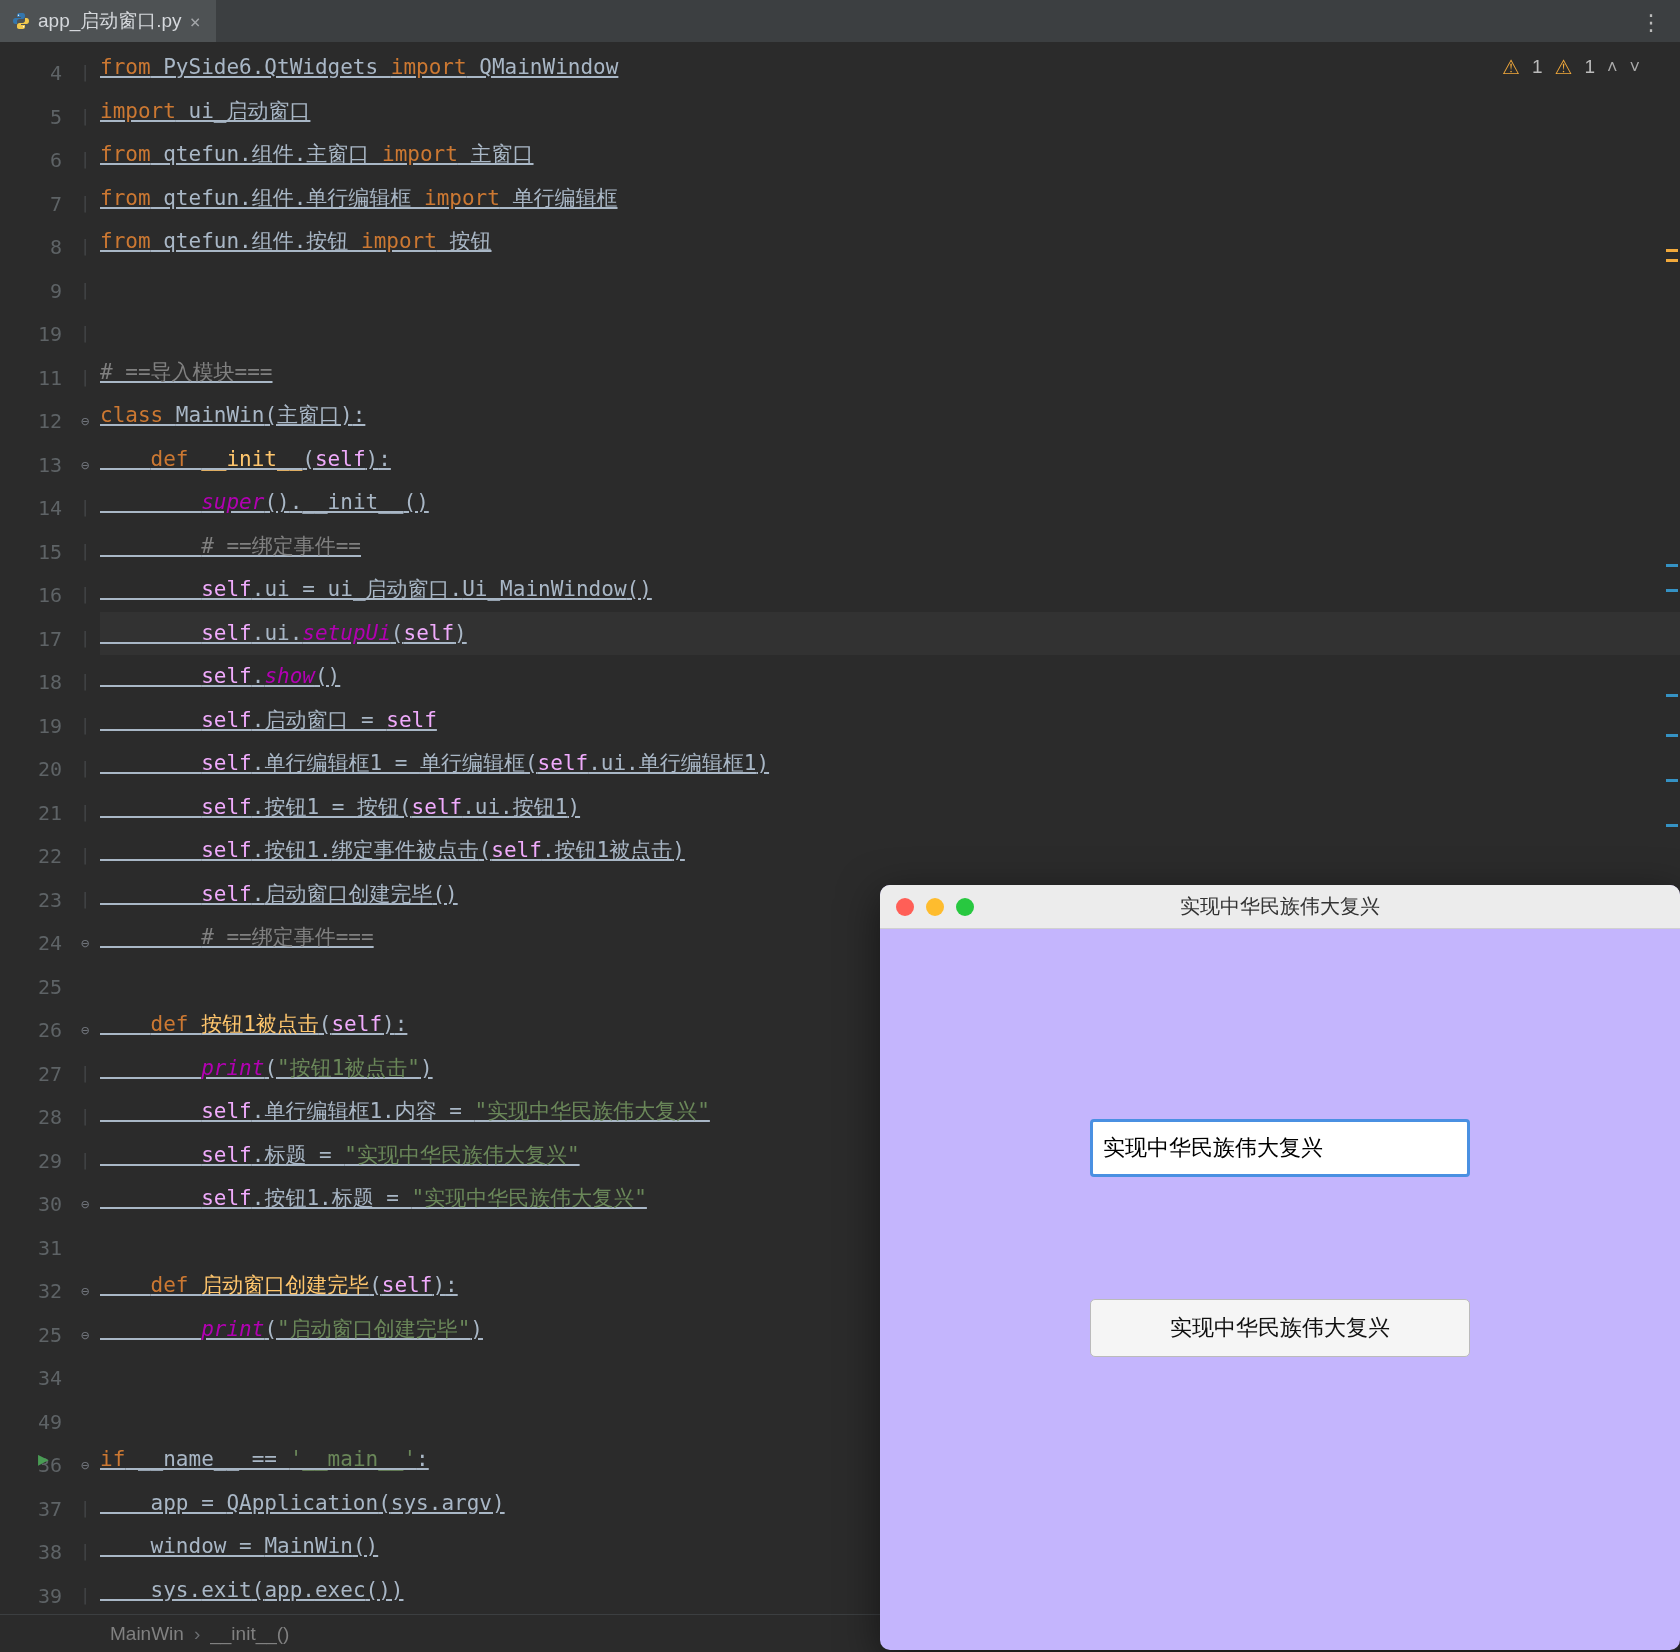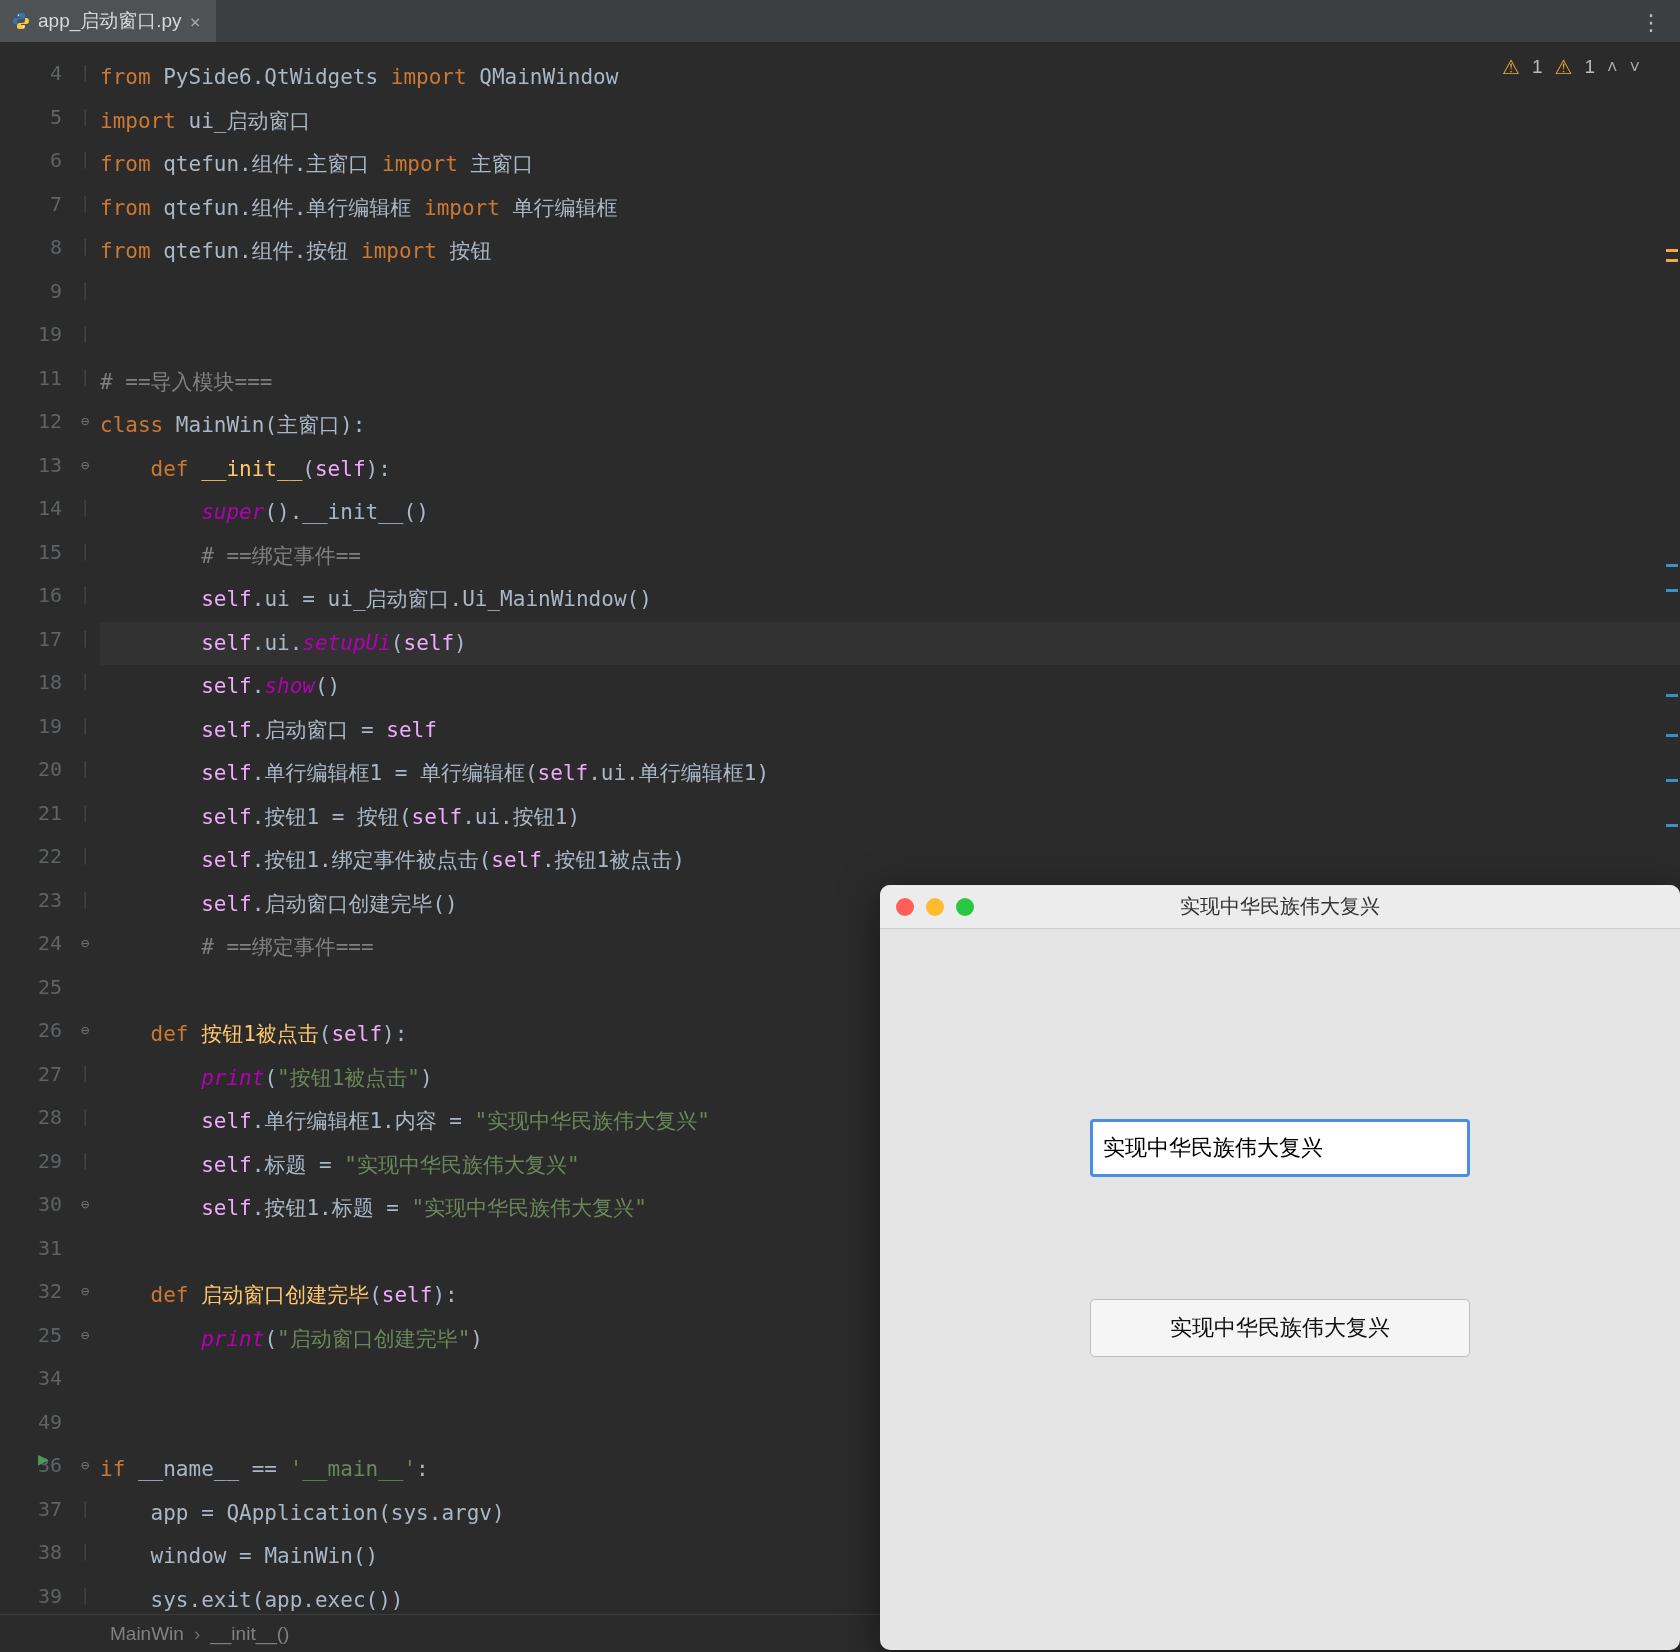--- a/index.html
+++ b/index.html
@@ -50,22 +50,23 @@
   line-height: 43.5px;
   color: #5e6366;
   font-size: 20px;
   padding-right: 8px;
 }
 .fold-col { width: 30px; background: #2b2b2b; padding-top: 10px; }
 .fold-col .fc { display: flex; align-items: center; justify-content: center; padding: 0; }
 .fold-mark { color: #6f737a; font-size: 14px; display: inline-block; }
 .code {
   flex: 1;
-  padding-top: 14px;
+  padding-top: 4px;
   white-space: pre;
+  text-decoration: underline;
 }
 .code .row {
   height: 43.5px;
   line-height: 43.5px;
 }
 .code .row.hl { background: #323232; }
 .kw { color: #cc7832; }
 .fn { color: #ffc66d; }
 .self { color: #f0abfc; }
 .str { color: #6a8759; }
@@ -105,21 +106,21 @@
 .marker { position: absolute; right: 2px; width: 12px; height: 3px; }
 .marker.warn { background: #f2a93b; }
 .marker.info { background: #3592c4; }
 
 .app-window {
   position: absolute;
   left: 880px;
   top: 885px;
   width: 800px;
   height: 765px;
-  background: #e5e5e5;
+  background: #c4b5fd;
   border-radius: 10px;
   box-shadow: 0 10px 40px rgba(0,0,0,0.5);
   overflow: hidden;
 }
 .titlebar {
   height: 44px;
   background: #ececec;
   display: flex;
   align-items: center;
   position: relative;

